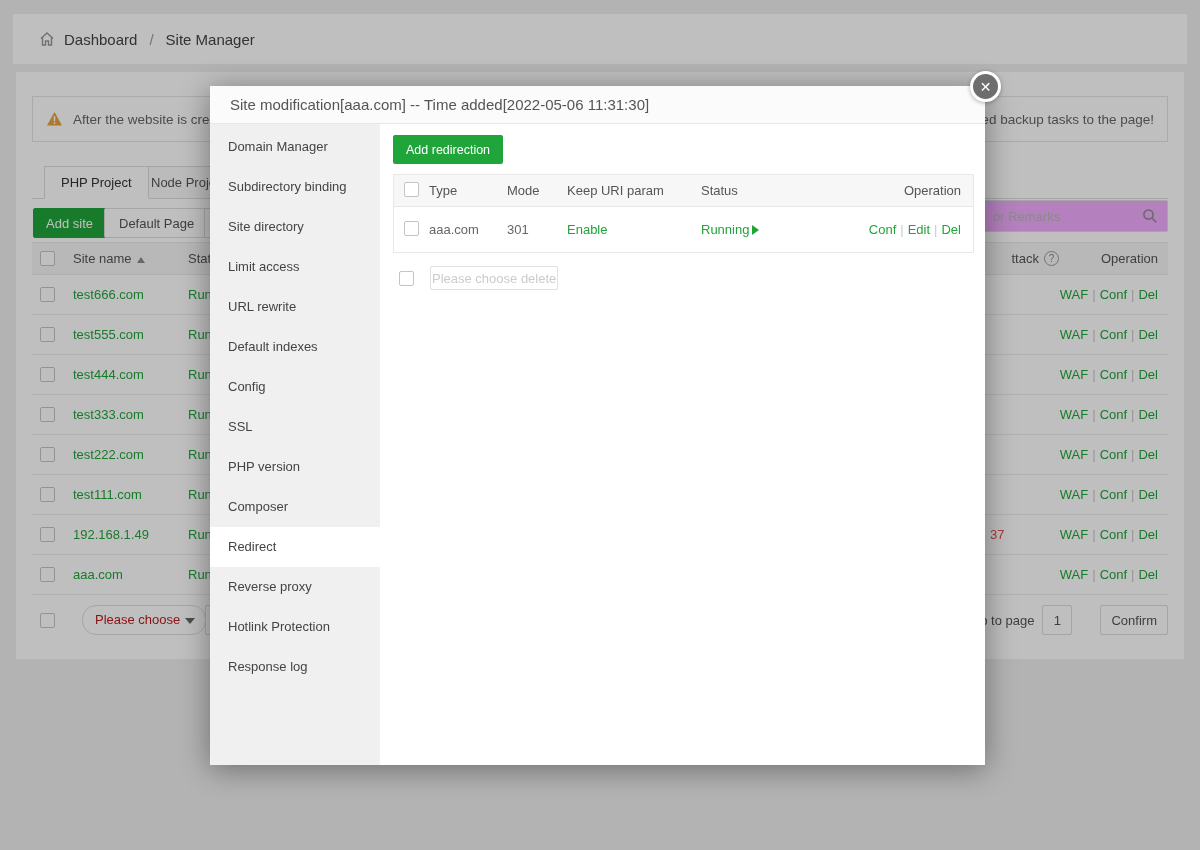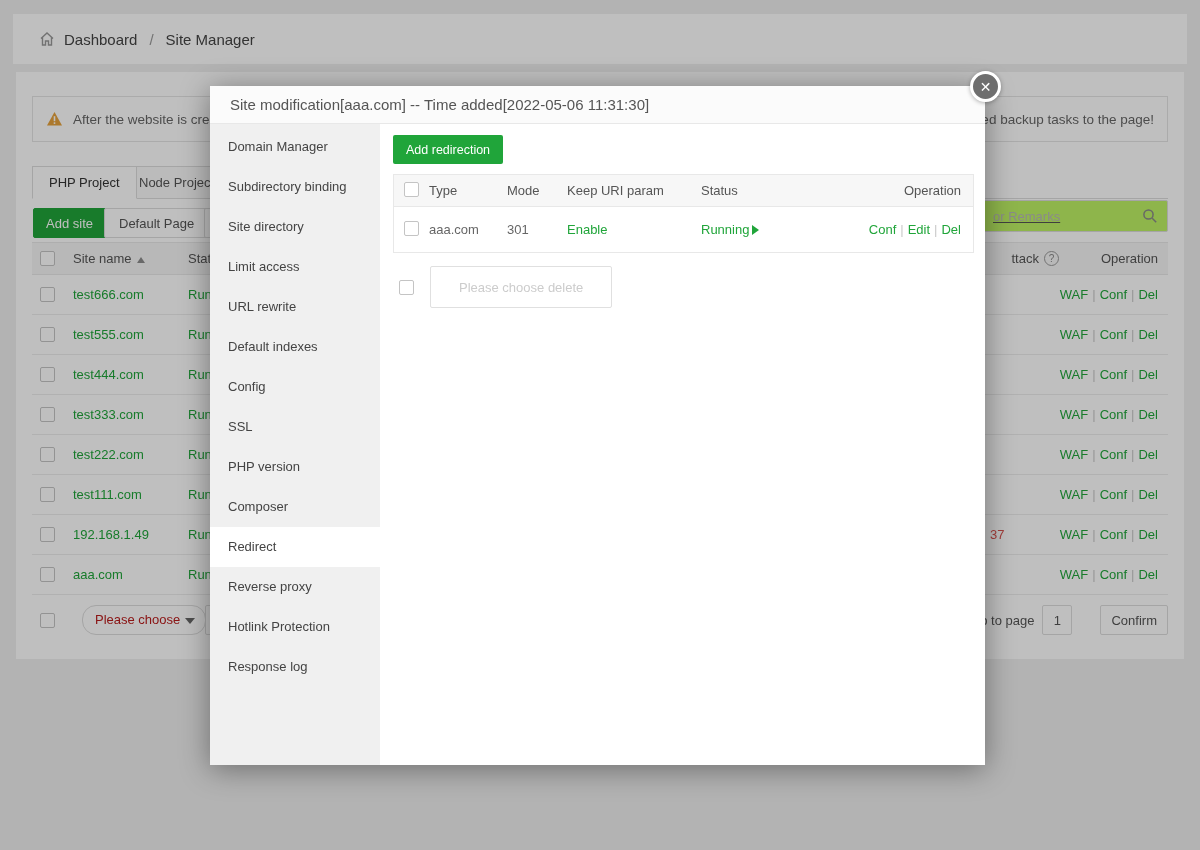--- a/index.html
+++ b/index.html
@@ -25,37 +25,37 @@
   .warnbar {
     position:absolute; left:16px; top:24px; right:16px; height:46px;
     border:1px solid #e5e5e5; display:flex; align-items:center;
     padding-left:13px; gap:10px; font-size:13.5px; color:#666; background:#fff;
   }
   .warnbar .right-frag { position:absolute; right:13px; }
 
   .tabs { position:absolute; left:16px; right:16px; top:94px; height:33px; border-bottom:1px solid #ddd; }
   .tab {
     position:absolute; top:0; height:33px; border:1px solid #ddd; background:#fafafa;
-    color:#555; font-size:13px; line-height:31px; padding:0 16px; cursor:pointer; white-space:nowrap; overflow:hidden;
+    color:#555; font-size:13px; line-height:31px; padding:0 16px; cursor:pointer; white-space:nowrap; overflow:hidden;margin-left:12px;
   }
   .tab.active { background:#fff; border-bottom-color:#fff; color:#333; z-index:1; }
 
   .btn { font-size:13px; border-radius:2px; cursor:pointer; }
   .btn-green { background:#20a53a; color:#fff; border:1px solid #20a53a; }
   .btn-plain { background:#fff; color:#555; border:1px solid #dcdcdc; }
 
   .addsite  { position:absolute; left:17px;  top:136px; height:30px; padding:0 12px; }
   .defpage  { position:absolute; left:88px;  top:136px; height:30px; padding:0 14px; }
   .sliverbtn{ position:absolute; left:188px; top:136px; height:30px; width:70px; text-align:left; padding-left:12px; }
 
   .searchbox { position:absolute; top:128px; right:16px; width:206px; height:32px; }
   .searchbox input {
     width:100%; height:100%; border:1px solid #dcdcdc; border-radius:2px;
     padding-left:30px; font-size:13px; color:#555; outline:none;
-    font-family:"Liberation Sans", sans-serif; background:#bef264;text-decoration:underline;
+    font-family:"Liberation Sans", sans-serif; background:#f0abfc;
   }
   .searchbox input::placeholder { color:#b9b9b9; }
   .searchbox svg { position:absolute; right:10px; top:8px; }
 
   
   .stable-head {
     position:absolute; left:16px; right:16px; top:170px; height:33px;
     background:#f6f6f6; border-top:1px solid #e8e8e8; border-bottom:1px solid #e8e8e8;
     font-size:13px; color:#555;
   }
@@ -134,21 +134,21 @@
   .c-type { width:78px; }
   .c-mode { width:60px; }
   .c-keep { width:134px; }
   .c-status { width:150px; }
   .c-op { flex:1; text-align:right; padding-right:12px; }
   .greenlink { color:#20a53a; cursor:pointer; text-decoration:none; }
   .play { display:inline-block; width:0; height:0; border-top:5px solid transparent;
     border-bottom:5px solid transparent; border-left:7px solid #20a53a; margin-left:3px; vertical-align:-1px; }
 
   .mdel { margin-top:13px; display:flex; align-items:center; gap:16px; padding-left:6px; }
-  .delbtn { height:42px; padding:0 28px; border:1px solid #e0e0e0; border-radius:2px; background:#fff; color:#ccc; font-size:13px; cursor:not-allowed; }
+  .delbtn { height:24px; padding:0 1px; border:1px solid #e0e0e0; border-radius:2px; background:#fff; color:#ccc; font-size:13px; cursor:not-allowed; }
 </style>
 </head>
 <body>
 
 <div class="page">
 
   <div class="topbar">
     <svg width="18" height="18" viewBox="0 0 18 18">
       <path d="M3 8.5 L9 3 L15 8.5 M4.5 7.5 V15 H7.5 V11 H10.5 V15 H13.5 V7.5" fill="none" stroke="#999" stroke-width="1.4"></path>
     </svg>

